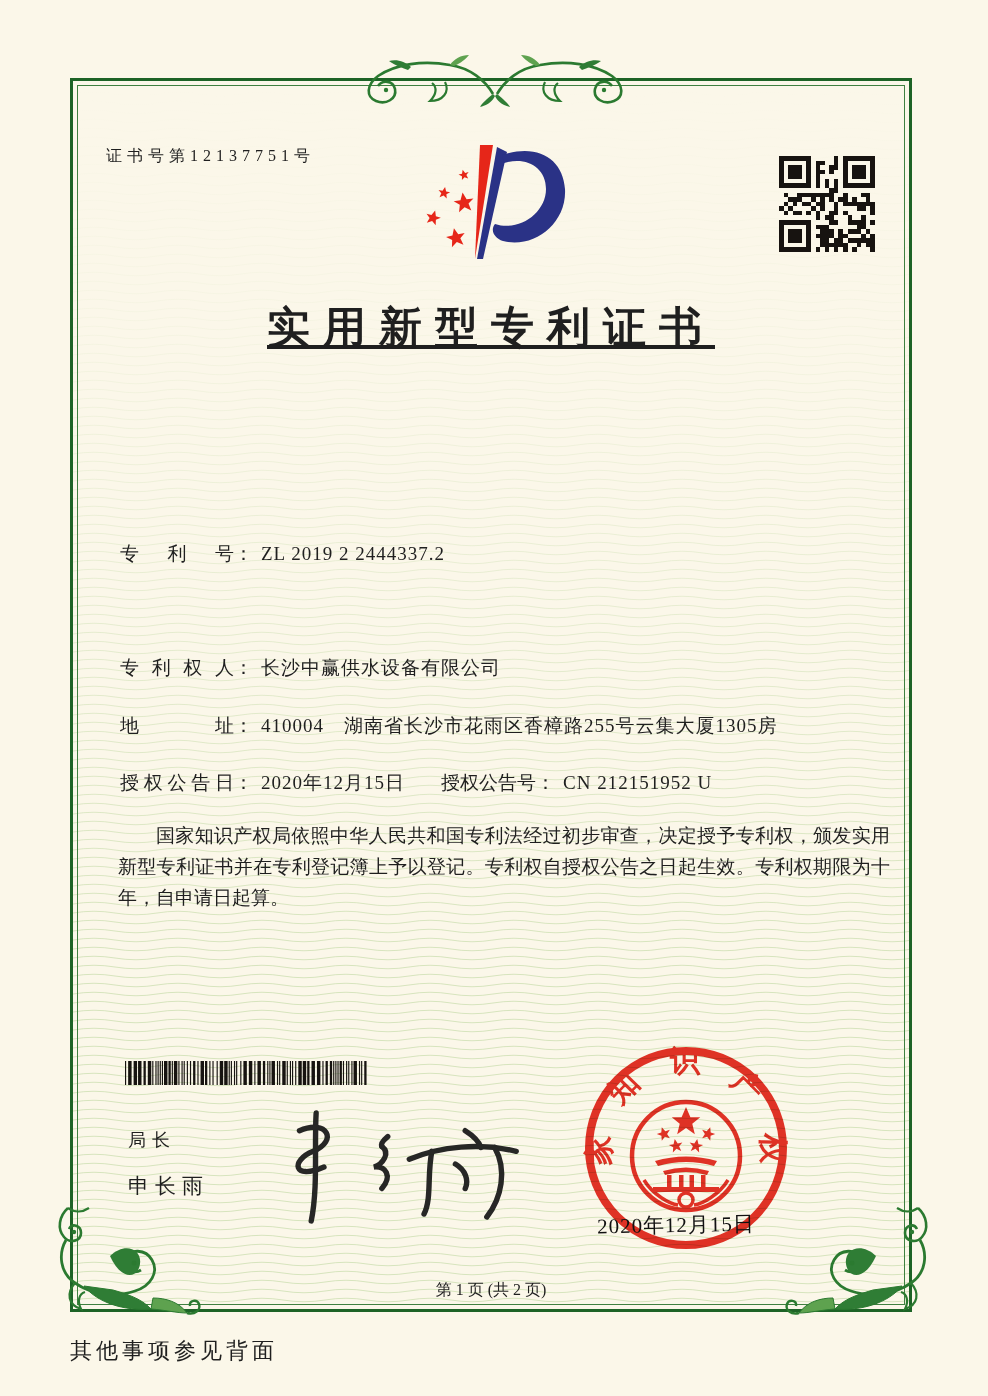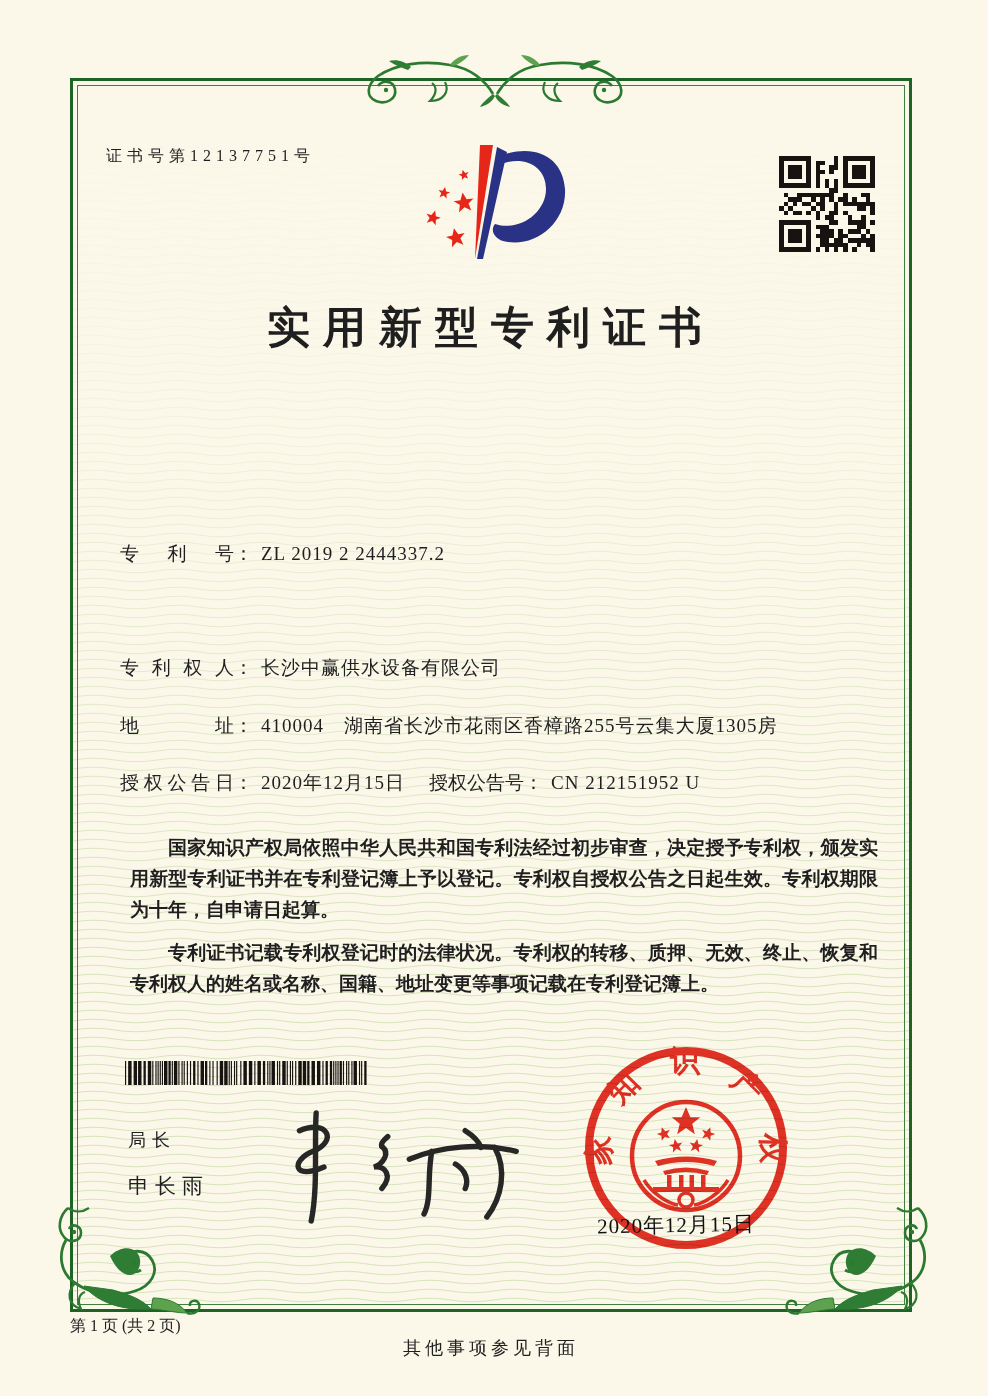--- a/index.html
+++ b/index.html
@@ -11,40 +11,40 @@
         background:linear-gradient(180deg,#fbf7e9 0%,rgba(251,247,233,.85) 20%,rgba(251,247,233,.35) 48%,rgba(251,247,233,0) 72%);}
   
   .frame-outer{position:absolute;left:70px;top:78px;width:836px;height:1228px;border:3px solid #1d6326;z-index:2;pointer-events:none;}
   .frame-inner{position:absolute;left:4px;top:4px;right:4px;bottom:4px;border:1px solid #3f8040;}
   .orn{position:absolute;z-index:3;pointer-events:none;}
   
   .cert-no{position:absolute;left:106px;top:146px;font-size:16px;letter-spacing:5px;z-index:4;}
   .logo{position:absolute;left:420px;top:140px;width:150px;height:122px;z-index:4;}
   .qr{position:absolute;left:779px;top:156px;width:96px;height:96px;z-index:4;}
   .title{position:absolute;left:70px;top:299px;width:842px;text-align:center;font-size:43px;font-weight:bold;
-         letter-spacing:13px;z-index:4;}
+         letter-spacing:13px;z-index:4;text-decoration:underline;}
   .frow{position:absolute;left:120px;width:780px;font-size:19px;z-index:4;white-space:nowrap;}
   .lbl{display:inline-block;width:114px;text-align:justify;text-align-last:justify;vertical-align:bottom;}
   .colon{display:inline-block;margin-right:8px;}
   .val{letter-spacing:1px;}
   .r0{top:426px}.r1{top:484px}.r2{top:541px}.r3{top:598px}.r4{top:655px}.r5{top:713px}.r6{top:770px}
-  .grant2{margin-left:24px;}
+  .grant2{margin-left:36px;}
   .paras{position:absolute;left:118px;top:820px;width:772px;font-size:19px;line-height:31px;
          text-align:justify;z-index:4;}
-  .paras p{margin:12px;text-indent:2em;font-weight:bold;}
+  .paras p{margin:0;text-indent:2em;}
   .barcode{position:absolute;left:125px;top:1061px;width:248px;height:24px;z-index:4;}
   .signer-role{position:absolute;left:128px;top:1128px;font-size:18px;letter-spacing:6px;z-index:4;}
   .signer-name{position:absolute;left:128px;top:1172px;font-size:21px;letter-spacing:6px;z-index:4;}
   .signature{position:absolute;left:272px;top:1105px;width:255px;height:122px;z-index:5;}
   .seal{position:absolute;left:580px;top:1042px;width:212px;height:212px;z-index:5;
         mix-blend-mode:multiply;opacity:.95;}
   .seal-date{position:absolute;left:597px;top:1211px;font-size:21px;letter-spacing:1px;color:#111;
         z-index:6;transform:rotate(-1deg);}
-  .page-note{position:absolute;left:70px;top:1316px;width:842px;font-size:16px;z-index:4;}
-  .back-note{position:absolute;left:70px;top:1336px;width:842px;text-align:center;font-size:18px;
+  .page-note{position:absolute;left:70px;top:1280px;width:842px;text-align:center;font-size:16px;z-index:4;}
+  .back-note{position:absolute;left:70px;top:1336px;width:842px;font-size:22px;
         letter-spacing:4px;z-index:4;}
 </style>
 </head>
 <body>
 
 <div class="page">
 
   <div class="waves-wrap">
     <svg id="wavesSvg" width="836" height="1228">
       <defs>
@@ -261,21 +261,20 @@
   </div>
   <div class="frow r5">
     <span class="lbl">地址</span><span class="colon">：</span><span class="val">410004　湖南省长沙市花雨区香樟路255号云集大厦1305房</span>
   </div>
   <div class="frow r6">
     <span class="lbl">授权公告日</span><span class="colon">：</span><span class="val">2020年12月15日</span><span class="grant2"><span>授权公告号</span><span class="colon">：</span><span class="val">CN 212151952 U</span></span>
   </div>
 
   <div class="paras">
     <p>国家知识产权局依照中华人民共和国专利法经过初步审查，决定授予专利权，颁发实用新型专利证书并在专利登记簿上予以登记。专利权自授权公告之日起生效。专利权期限为十年，自申请日起算。</p>
-    <p>专利证书记载专利权登记时的法律状况。专利权的转移、质押、无效、终止、恢复和专利权人的姓名或名称、国籍、地址变更等事项记载在专利登记簿上。</p>
   </div>
 
   <svg class="barcode" id="barcodeSvg" viewBox="0 0 248 24" preserveAspectRatio="none">
       <rect x="0" y="0" width="1.15" height="24" fill="#171310"></rect>
       <rect x="3.15" y="0" width="3.4499999999999997" height="24" fill="#171310"></rect>
       <rect x="8.6" y="0" width="3.4499999999999997" height="24" fill="#171310"></rect>
       <rect x="13.049999999999999" y="0" width="3.4499999999999997" height="24" fill="#171310"></rect>
       <rect x="18.5" y="0" width="2.3" height="24" fill="#171310"></rect>
       <rect x="22.8" y="0" width="3.4499999999999997" height="24" fill="#171310"></rect>
       <rect x="27.25" y="0" width="1.15" height="24" fill="#171310"></rect>

